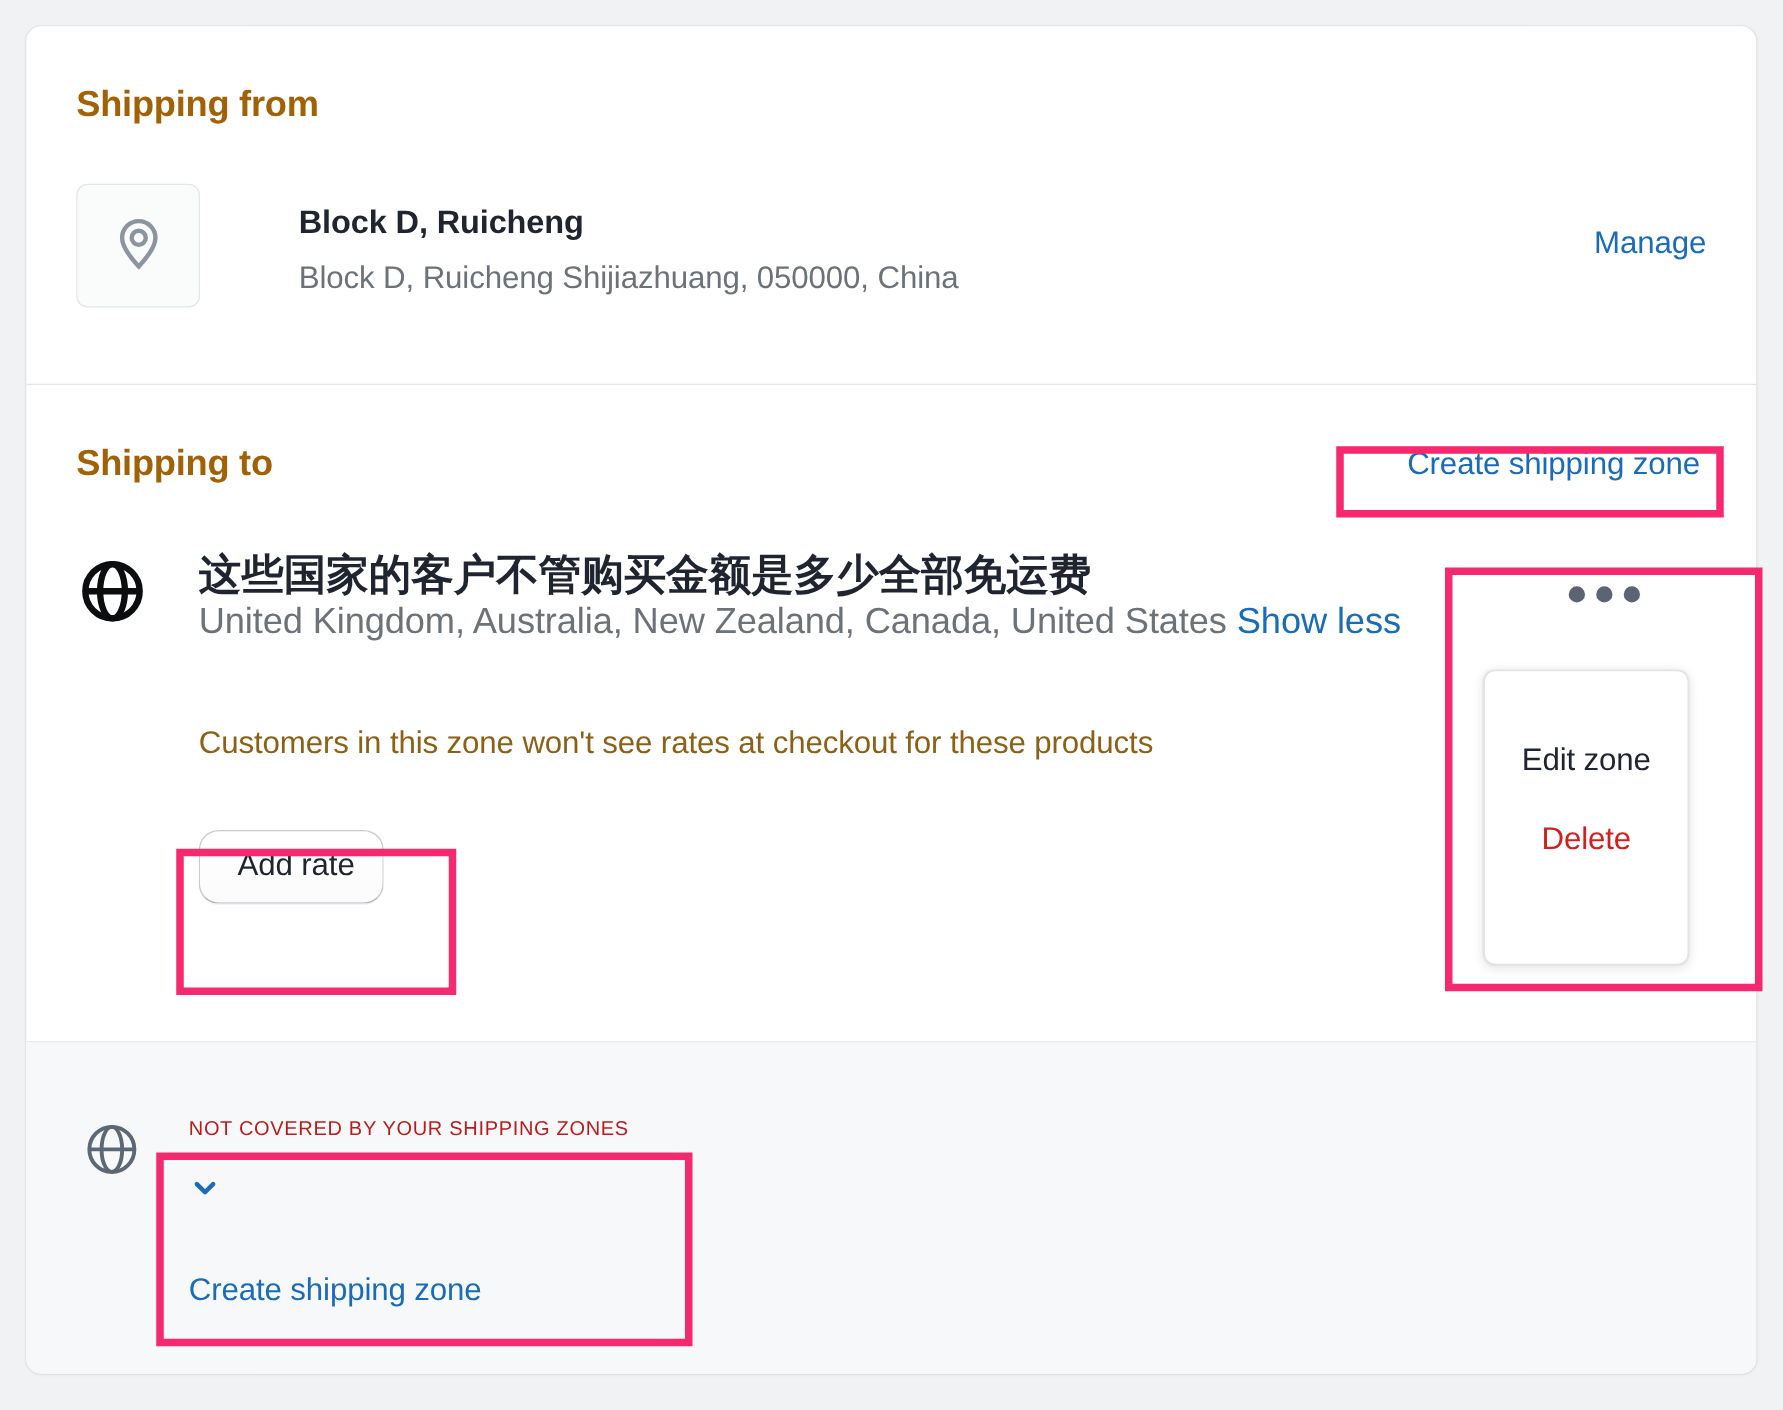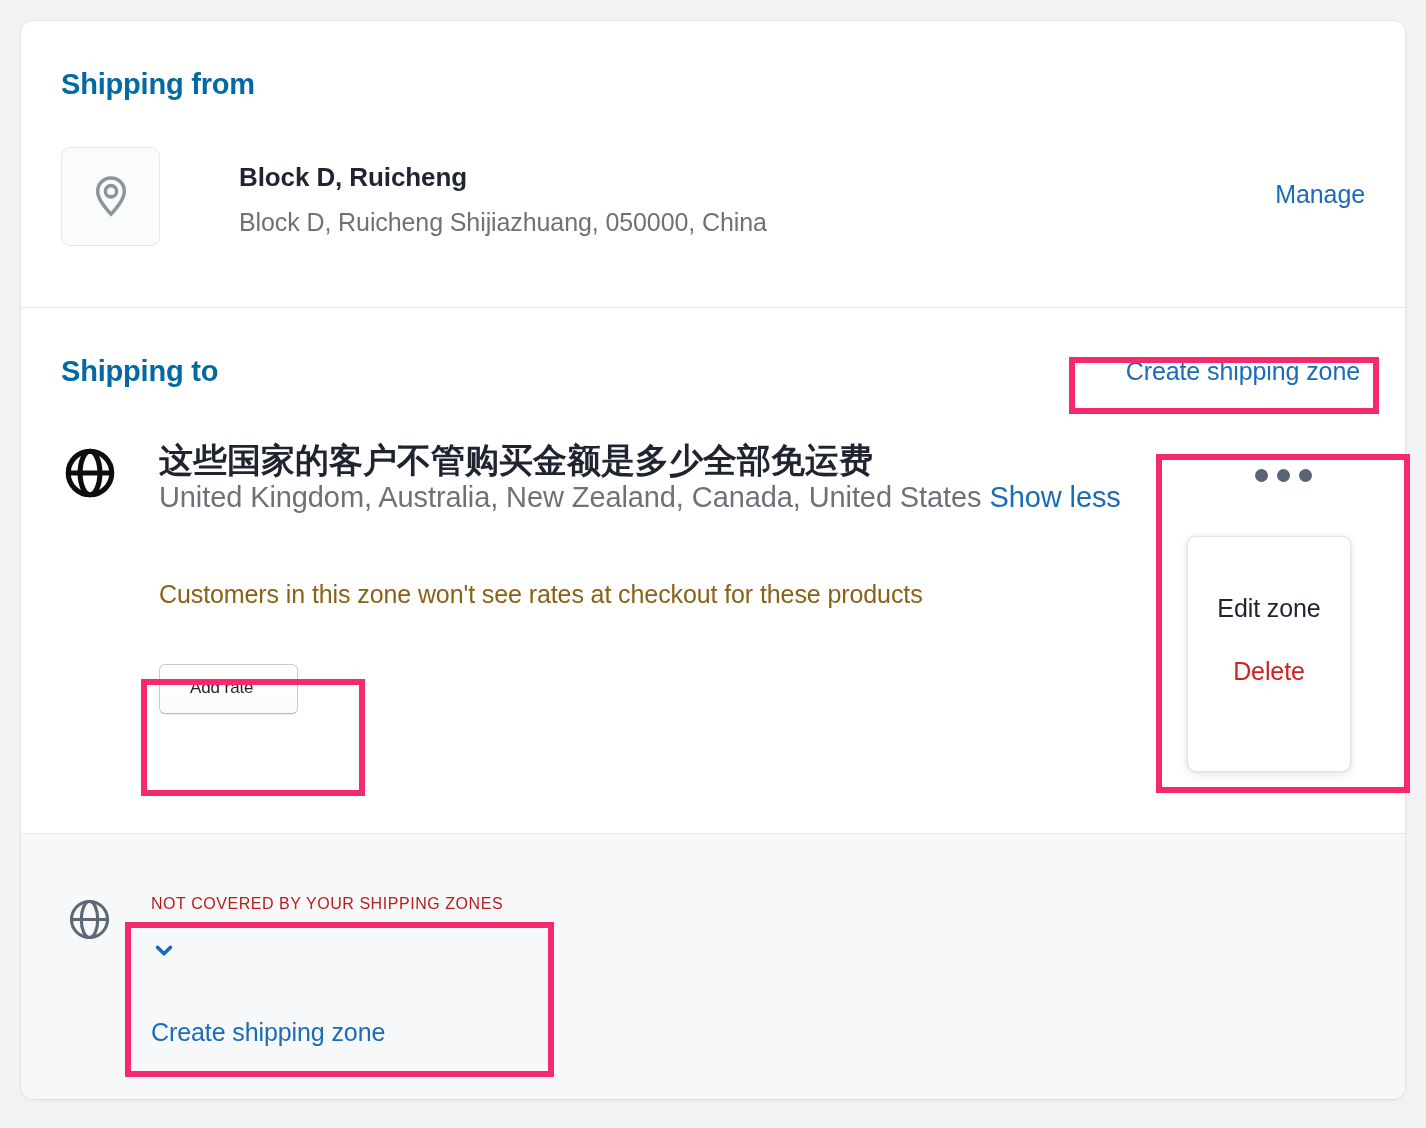--- a/index.html
+++ b/index.html
@@ -41,21 +41,21 @@
 
   
   .sect-from {
     padding: 47px 40px 0 40px;
     height: 286px;
   }
 
   .sect-title {
     font-size: 29px;
     font-weight: bold;
-    color: #0369a1;
+    color: #a16207;
     letter-spacing: -0.2px;
   }
 
   .from-row {
     display: flex;
     align-items: flex-start;
     margin-top: 46px;
     position: relative;
     gap: 40px;
   }
@@ -160,27 +160,27 @@
     margin-top: 66px;
     letter-spacing: -0.1px;
   }
 
   .addrate-wrap {
     margin-top: 55px;
   }
 
   .btn-addrate {
     display: inline-block;
-    font-size: 17px;
+    font-size: 25px;
     color: #1f2430;
     background: linear-gradient(180deg, #ffffff 0%, #fbfbfb 100%);
     border: 1px solid #c6cace;
     border-bottom-color: #b2b7bd;
-    border-radius: 6px;
-    padding: 13px 44px 15px 30px;
+    border-radius: 16px;
+    padding: 13px 22px 15px 30px;
     cursor: pointer;
     letter-spacing: -0.1px;
     box-shadow: 0 1px 0 rgba(22,29,37,0.05);
   }
 
   
   .kebab {
     position: absolute;
     right: 47px;
     top: 23px;

